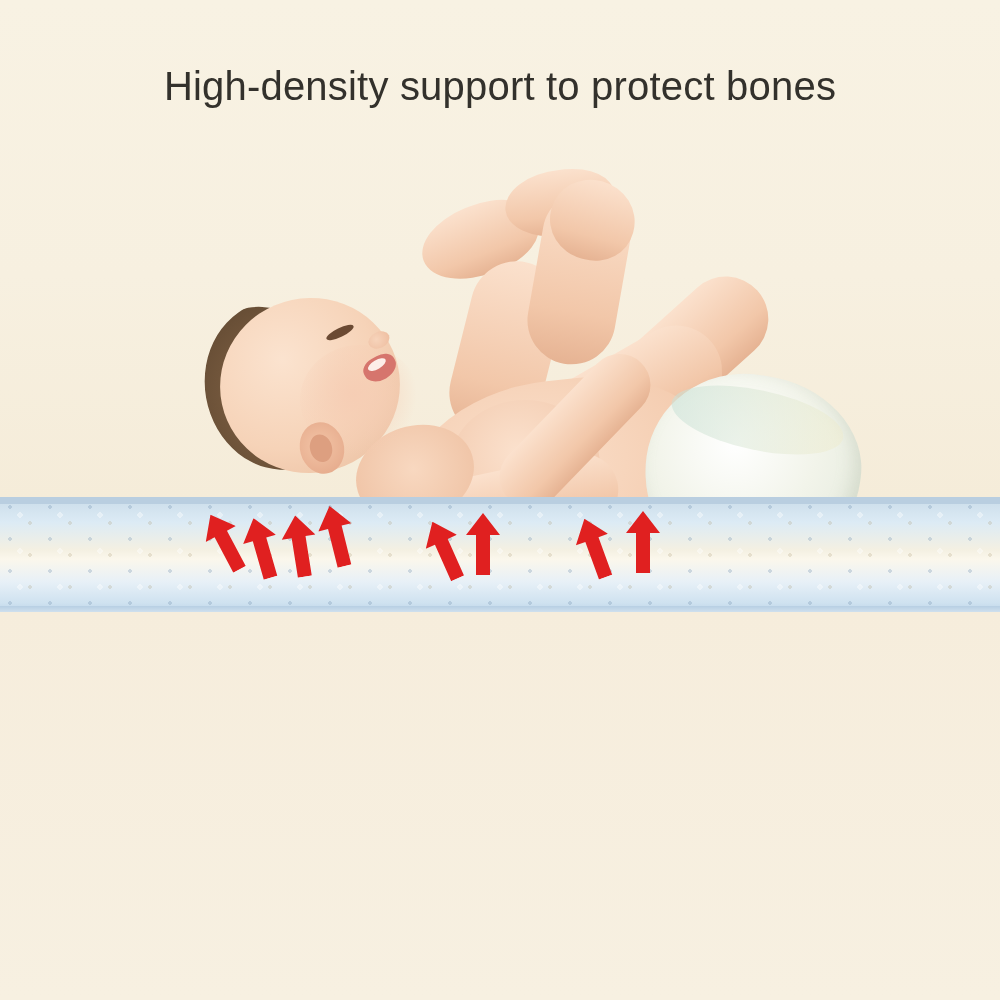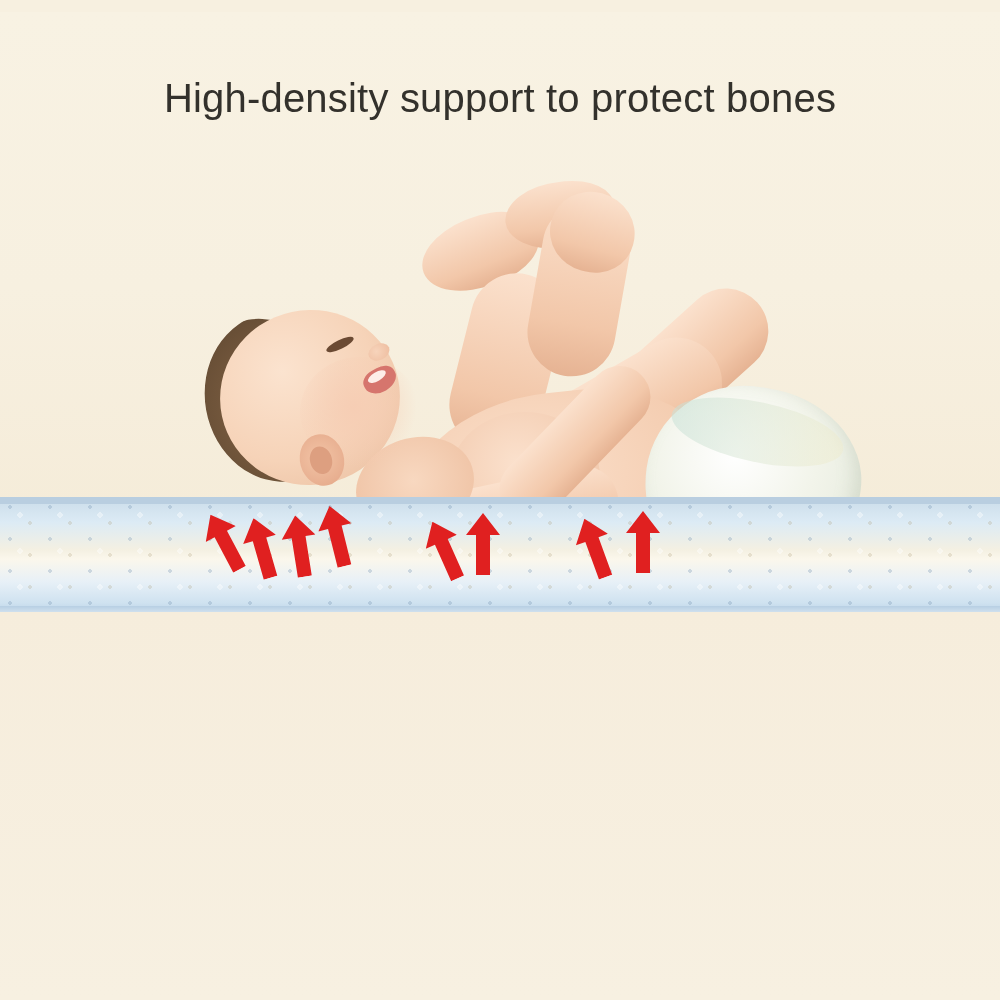--- a/index.html
+++ b/index.html
@@ -4,21 +4,21 @@
 <style>
   html,body{margin:0;padding:0;}
   body{
     width:1000px;height:1000px;overflow:hidden;
     font-family:"Liberation Sans", sans-serif;
     background:#f7f0e0;
   }
   .page{position:relative;width:1000px;height:1000px;overflow:hidden;background:#f7f0e0;}
 
   
-  .hero{position:absolute;left:0;top:12px;width:1000px;height:500px;
+  .hero{position:absolute;left:0;top:0;width:1000px;height:500px;
         background:linear-gradient(180deg,#f8f2e3 0%,#f7f0e0 55%,#f5ecd9 100%);overflow:hidden;}
   .headline{position:absolute;left:0;top:64px;width:1000px;text-align:center;
         font-size:40px;color:#33312c;letter-spacing:.2px;white-space:nowrap;}
 
   
   .baby{position:absolute;left:150px;top:150px;width:700px;height:360px;}
   .sk{position:absolute;border-radius:50%;}
   
   .head{left:70px;top:148px;width:180px;height:175px;
         background:radial-gradient(circle at 38% 32%, #fbe3cf 0%, #f6d3b8 55%, #e8bb9c 100%);

